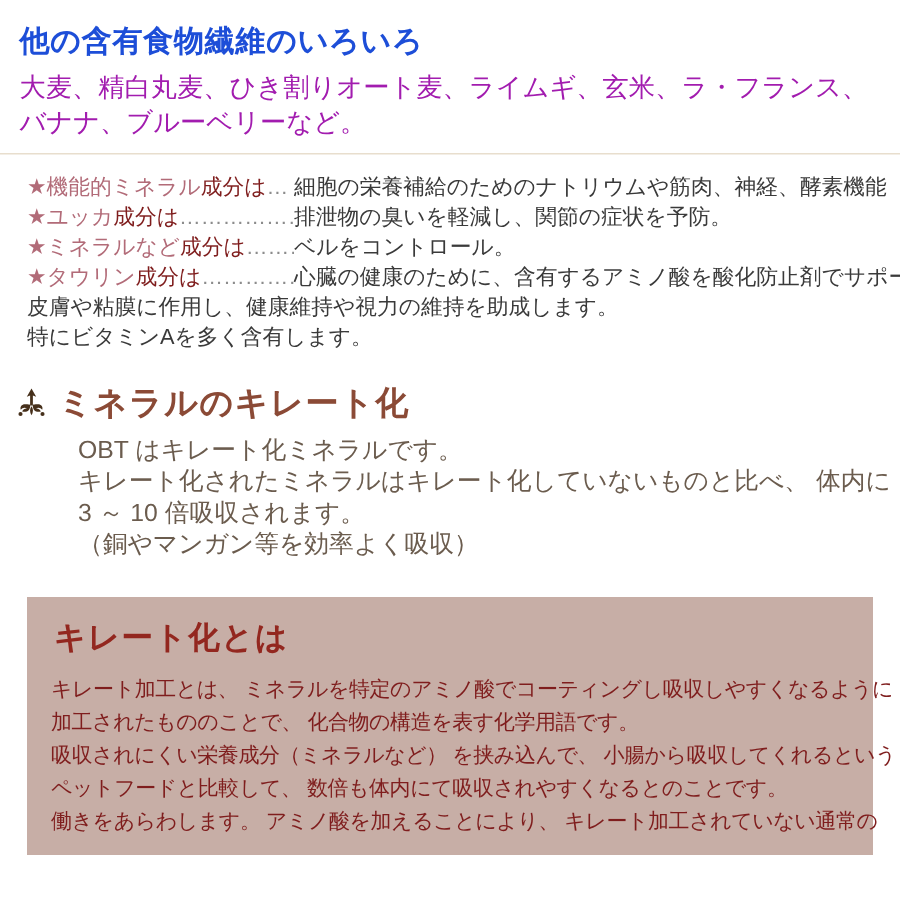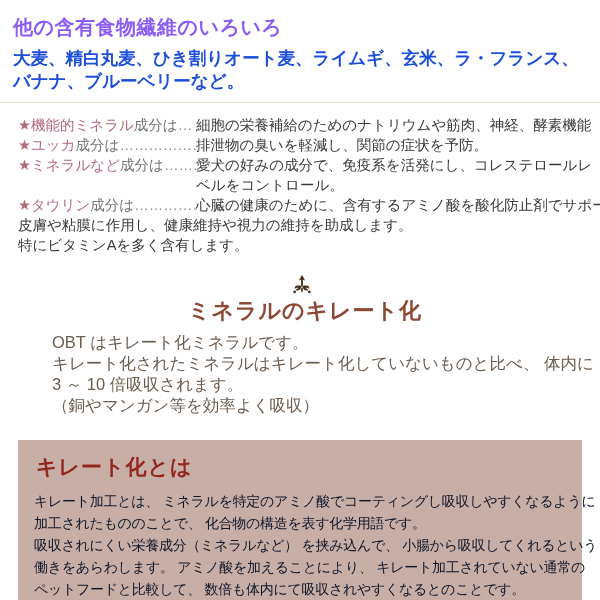--- a/index.html
+++ b/index.html
@@ -5,62 +5,62 @@
   html,body{margin:0;padding:0;}
   body{
     width:600px;height:600px;background:#ffffff;overflow:hidden;
     font-family:"Liberation Sans","DejaVu Sans",sans-serif;
     color:#3a3a3a;
   }
   .page{position:relative;width:600px;height:600px;}
 
   .page-title{
     margin:14px 14px 6px 13px;
-    font-size:20px;font-weight:bold;color:#8b5cf6;letter-spacing:.5px;
+    font-size:20px;font-weight:bold;color:#1d4ed8;letter-spacing:.5px;
   }
   .intro{
     margin:2px 14px 0 13px;
-    font-size:17.5px;line-height:23px;color:#1d4ed8;font-weight:bold;
+    font-size:17.5px;line-height:23px;color:#a21caf;
   }
   .divider{
     border:none;border-top:1px solid #e8decd;
     margin:9px 0 12px 0;
   }
 
   
   .nlist{margin:0 6px 0 18px;font-size:14.5px;line-height:20px;}
   .nrow{display:flex;align-items:flex-start;}
   .nterm{flex:0 0 178px;white-space:nowrap;overflow:hidden;}
   .nstar,.nname{color:#b26b78;}
-  .nparticle{color:#737373;}
+  .nparticle{color:#7f1d1d;}
   .ndots{color:#8c8c8c;}
   .ndesc{flex:1;min-width:0;}
   .ndesc div{white-space:nowrap;}
 
   
-  .section-head{display:flex;align-items:center;margin:19px 0 6px 10px;flex-direction:column;}
+  .section-head{display:flex;align-items:center;margin:19px 0 6px 10px;}
   .fleur{width:22px;height:22px;margin-right:7px;flex:0 0 auto;}
   .section-title{
     font-size:22px;color:#8b4a36;letter-spacing:1px;font-weight:bold;
   }
   .chelate-text{margin:4px 0 0 52px;font-size:16.5px;line-height:21px;color:#6b5c4e;}
   .chelate-text div{white-space:nowrap;}
 
   
   .chelate-box{
     margin:24px 18px 0 18px;
     background:#c7aea6;
     padding:11px 14px 12px 16px;
   }
   .box-heading{
     font-size:21px;font-weight:bold;color:#93271f;
     margin:2px 0 9px 2px;letter-spacing:1px;
   }
   .box-line{
-    font-size:14px;line-height:22px;color:#0f172a;
+    font-size:14px;line-height:22px;color:#7f1d1d;
     white-space:nowrap;letter-spacing:-0.3px;
   }
 </style>
 </head>
 <body>
 
 <div class="page">
 
   <div class="page-title">他の含有食物繊維のいろいろ</div>
   <div class="intro">大麦、精白丸麦、ひき割りオート麦、ライムギ、玄米、ラ・フランス、バナナ、ブルーベリーなど。</div>
@@ -85,21 +85,20 @@
       <div class="ndesc">
         <div>排泄物の臭いを軽減し、関節の症状を予防。</div>
       </div>
     </div>
 
     <div class="nrow">
       <div class="nterm">
         <span class="nstar">★</span><span class="nname">ミネラルなど</span><span class="nparticle">成分は</span><span class="ndots">…………</span>
       </div>
       <div class="ndesc">
-        <div>愛犬の好みの成分で、免疫系を活発にし、コレステロールレ</div>
         <div>ベルをコントロール。</div>
       </div>
     </div>
 
     <div class="nrow">
       <div class="nterm">
         <span class="nstar">★</span><span class="nname">タウリン</span><span class="nparticle">成分は</span><span class="ndots">……………</span>
       </div>
       <div class="ndesc">
         <div>心臓の健康のために、含有するアミノ酸を酸化防止剤でサポート</div>
@@ -134,17 +133,17 @@
     <div>キレート化されたミネラルはキレート化していないものと比べ、 体内に</div>
     <div>3 ～ 10 倍吸収されます。</div>
     <div>（銅やマンガン等を効率よく吸収）</div>
   </div>
 
   <div class="chelate-box">
     <div class="box-heading">キレート化とは</div>
     <div class="box-line">キレート加工とは、 ミネラルを特定のアミノ酸でコーティングし吸収しやすくなるように</div>
     <div class="box-line">加工されたもののことで、 化合物の構造を表す化学用語です。</div>
     <div class="box-line">吸収されにくい栄養成分（ミネラルなど） を挟み込んで、 小腸から吸収してくれるという</div>
+    <div class="box-line">ペットフードと比較して、 数倍も体内にて吸収されやすくなるとのことです。</div>
     <div class="box-line">働きをあらわします。 アミノ酸を加えることにより、 キレート加工されていない通常の</div>
-    <div class="box-line">ペットフードと比較して、 数倍も体内にて吸収されやすくなるとのことです。</div>
   </div>
 
 </div>
 
 </body></html>

